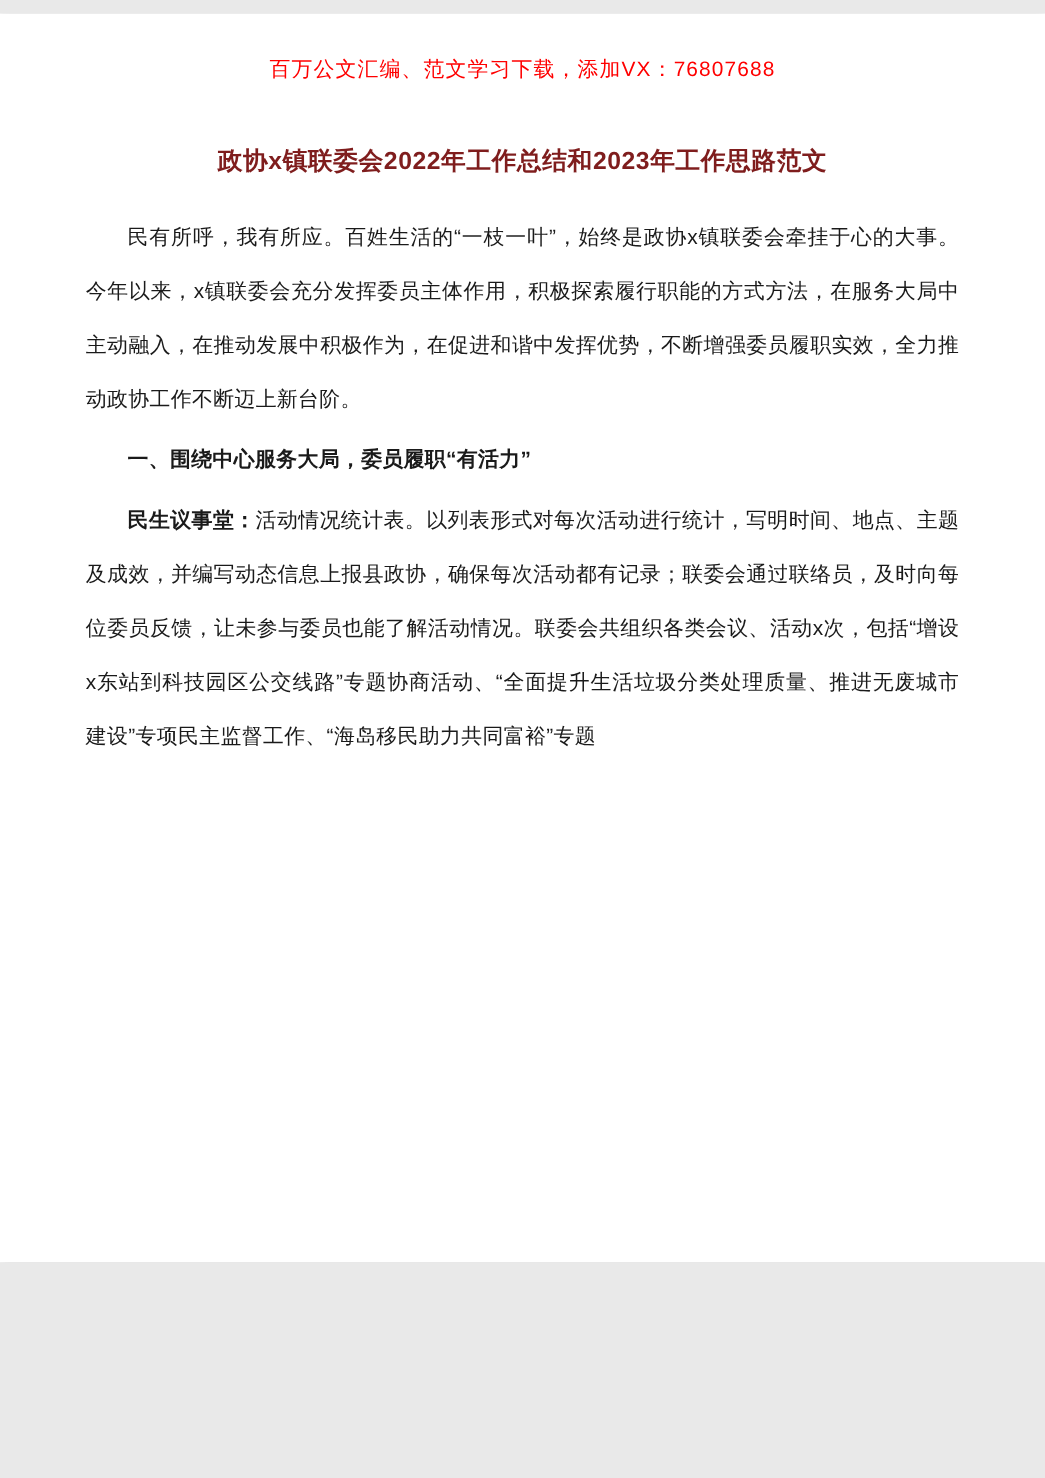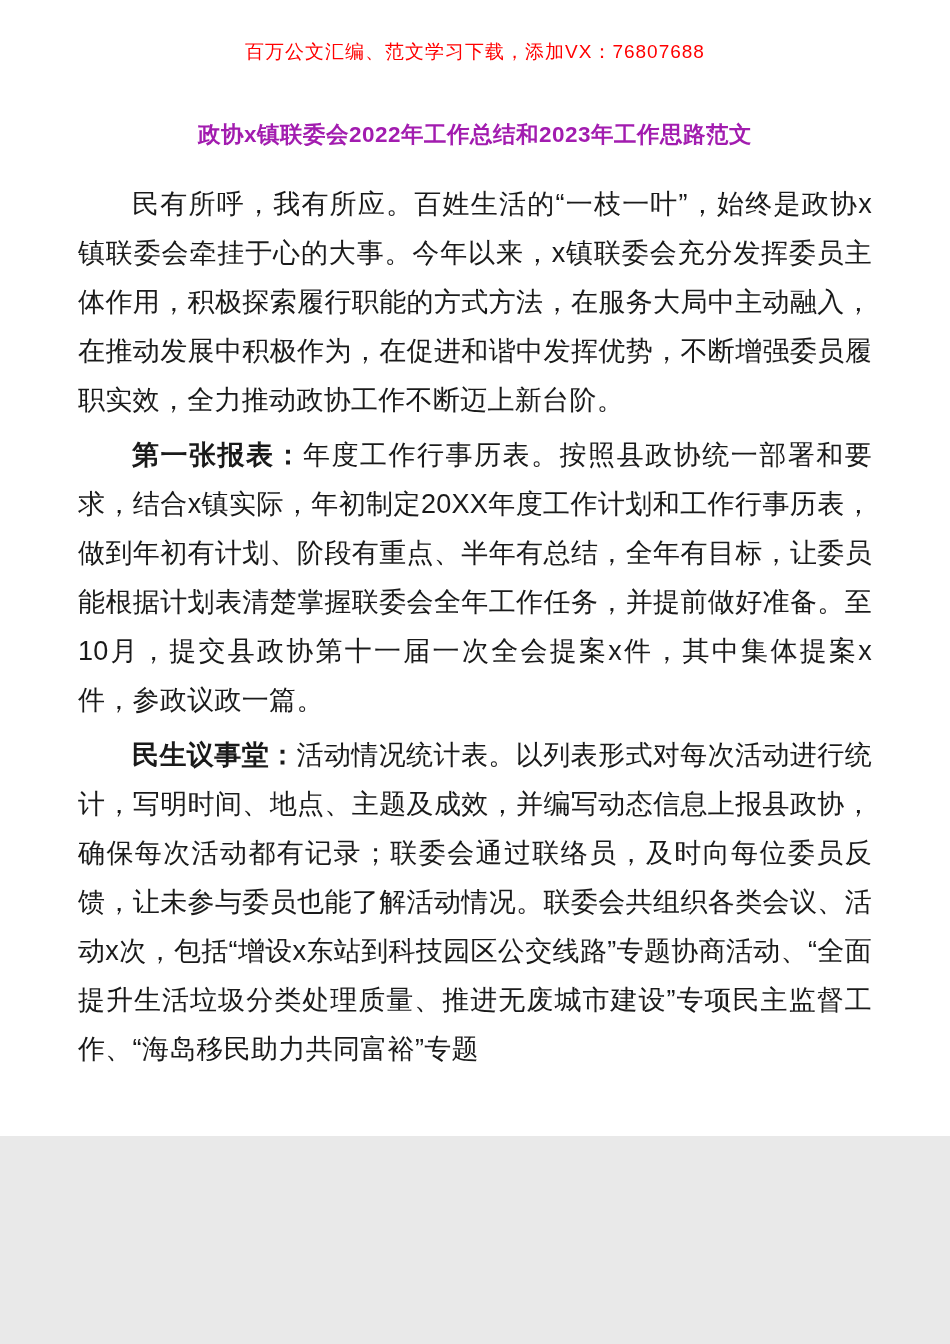--- a/index.html
+++ b/index.html
@@ -9,51 +9,52 @@
     font-family: "Liberation Sans", "DejaVu Sans", sans-serif;
   }
   .canvas {
     position: relative;
     width: 950px;
     height: 1136px;
     background: #e9e9e9;
     box-sizing: border-box;
     padding: 0;
     overflow: hidden;
+    margin-top: 12px;
   }
   .page {
     width: 100%;
     height: 100%;
     background: #ffffff;
     box-shadow: 0 0 10px rgba(0,0,0,0.28);
     box-sizing: border-box;
     padding: 38px 78px 30px 78px;
     overflow: hidden;
   }
   .promo {
     text-align: center;
     font-size: 19px;
     line-height: 28px;
     letter-spacing: 1px;
     margin: 0;
   }
   .doc-title {
     text-align: center;
     font-weight: bold;
-    color: #a21caf;
+    color: #7f1d1d;
     font-size: 22.5px;
     line-height: 30px;
     margin: 54px 0 30px 0;
     letter-spacing: 0.5px;
   }
   .body-text {
     color: #1a1a1a;
   }
   .para {
-    font-size: 27px;
+    font-size: 19px;
     line-height: 49px;
     margin: 0 0 6px 0;
     text-indent: 2em;
     text-align: justify;
     letter-spacing: 0.3px;
     color: #1a1a1a;
   }
   .para.heading {
     font-weight: bold;
   }
@@ -63,17 +64,17 @@
 </style>
 </head>
 <body>
 
 <div class="canvas">
   <div class="page">
     <p class="promo" style="color: rgb(255, 0, 0);">百万公文汇编、范文学习下载，添加VX：76807688</p>
     <h1 class="doc-title">政协x镇联委会2022年工作总结和2023年工作思路范文</h1>
     <div class="body-text" id="paragraphs">
         <p class="para">民有所呼，我有所应。百姓生活的“一枝一叶”，始终是政协x镇联委会牵挂于心的大事。今年以来，x镇联委会充分发挥委员主体作用，积极探索履行职能的方式方法，在服务大局中主动融入，在推动发展中积极作为，在促进和谐中发挥优势，不断增强委员履职实效，全力推动政协工作不断迈上新台阶。</p>
-        <p class="para"><strong>第一张报表：</strong>年度工作行事历表。按照县政协统一部署和要求，结合x镇实际，年初制定20XX年度工作计划和工作行事历表，做到年初有计划、阶段有重点、半年有总结，全年有目标，让委员能根据计划表清楚掌握联委会全年工作任务，并提前做好准备。至10月，提交县政协第十一届一次全会提案x件，其中集体提案x件，参政议政一篇。</p>
+        <p class="para heading">一、围绕中心服务大局，委员履职“有活力”</p>
         <p class="para"><strong>民生议事堂：</strong>活动情况统计表。以列表形式对每次活动进行统计，写明时间、地点、主题及成效，并编写动态信息上报县政协，确保每次活动都有记录；联委会通过联络员，及时向每位委员反馈，让未参与委员也能了解活动情况。联委会共组织各类会议、活动x次，包括“增设x东站到科技园区公交线路”专题协商活动、“全面提升生活垃圾分类处理质量、推进无废城市建设”专项民主监督工作、“海岛移民助力共同富裕”专题</p>
       </div>
   </div>
 </div>
 
 </body></html>

